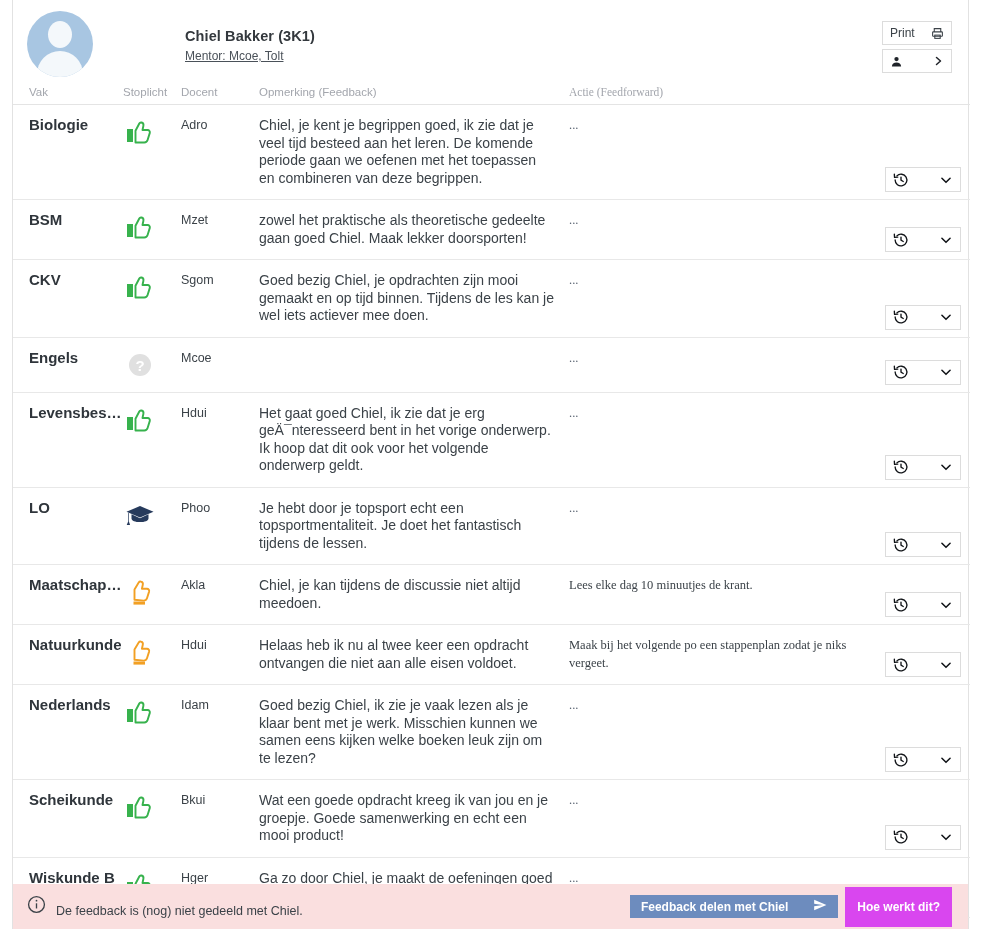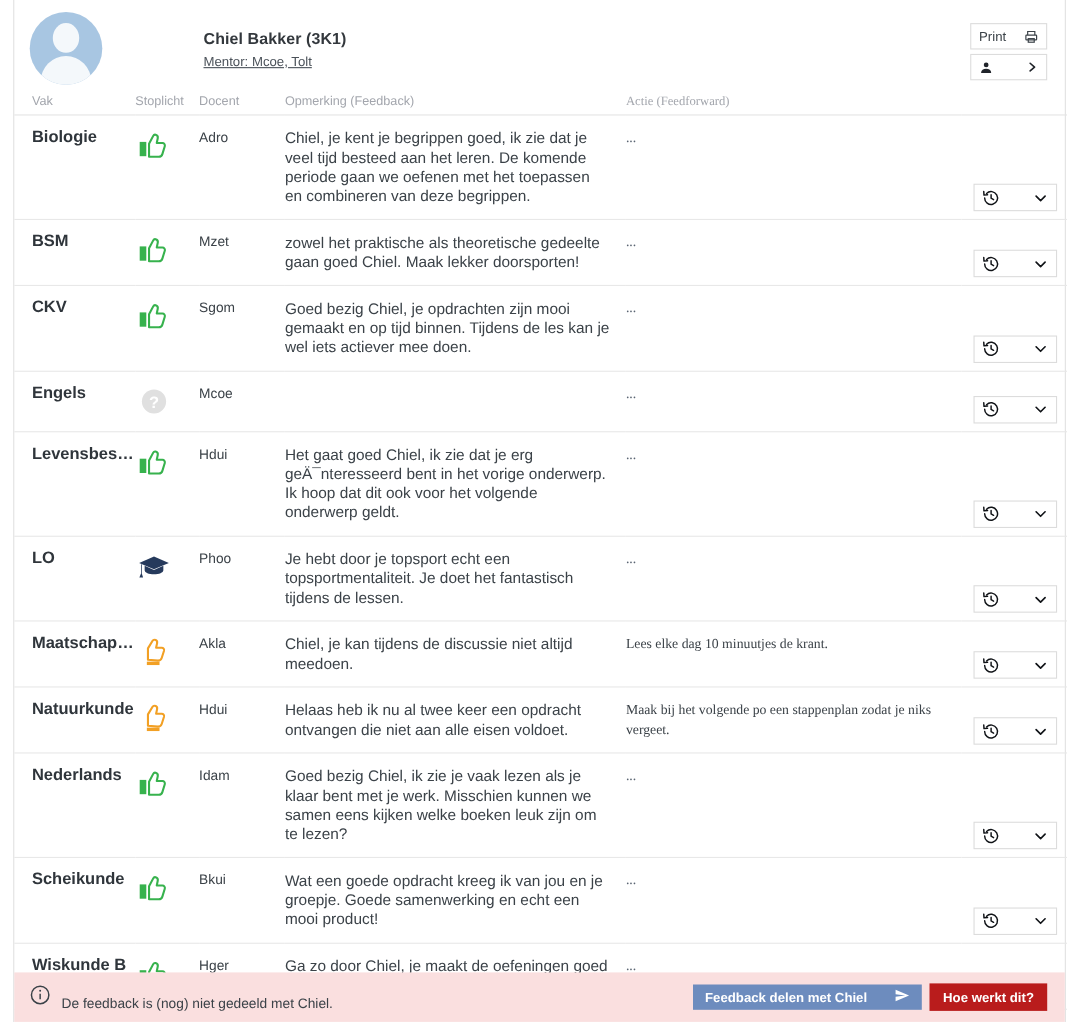--- a/index.html
+++ b/index.html
@@ -204,24 +204,24 @@
     padding: 0 11px;
     background: #6d8cbe;
     color: #ffffff;
     font-size: 12px;
     font-weight: bold;
     border: none;
     cursor: pointer;
     white-space: nowrap;
   }
   .btn-help {
-    height: 25px;
+    height: 40px;
     padding: 0 12px;
     margin-left: 7px;
-    background: #b91c1c;
+    background: #d946ef;
     color: #ffffff;
     font-size: 12px;
     font-weight: bold;
     border: none;
     cursor: pointer;
     white-space: nowrap;
   }
 </style>
 </head>
 <body>

